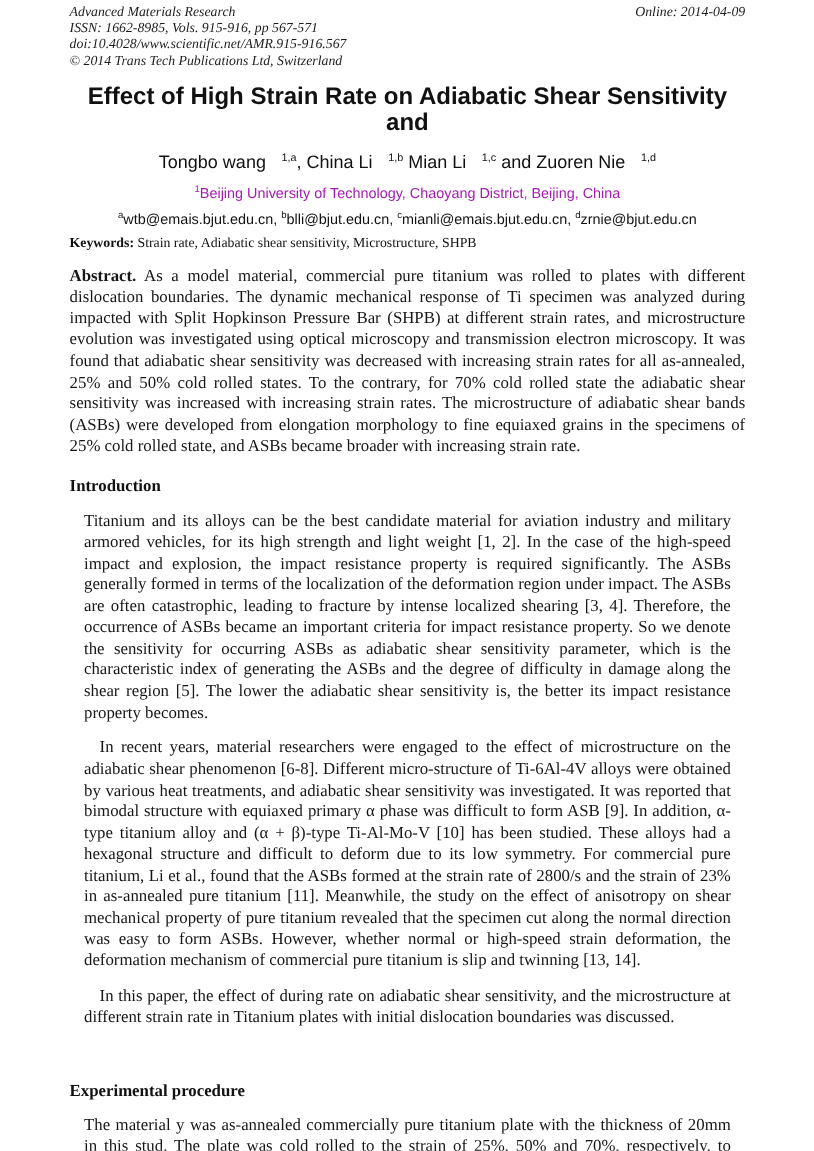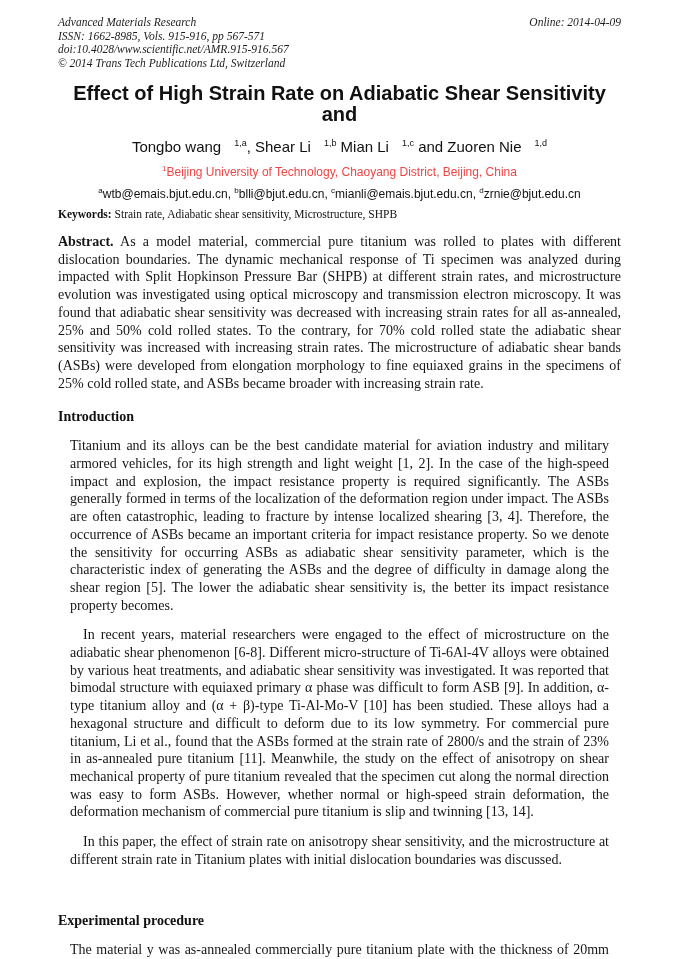--- a/index.html
+++ b/index.html
@@ -8,21 +8,21 @@
     width: 678px;
     height: 959px;
     position: relative;
     overflow: hidden;
     color: #161616;
     font-family: "Liberation Serif", serif;
   }
   .page {
     width: 678px;
     height: 861px;
-    padding: 16px 57px 0 58px;
+    padding: 4px 57px 0 58px;
     border-radius: 17px;
   }
 
   
   .pub-header {
     display: flex;
     justify-content: space-between;
     align-items: flex-start;
     font-family: "Liberation Serif", serif;
     font-style: italic;
@@ -47,21 +47,21 @@
     font-family: "Liberation Sans", sans-serif;
     font-size: 15px;
     color: #111;
   }
   .authors sup { font-size: 9px; margin-left: 13px; }
   .affiliation {
     margin-top: 9px;
     text-align: center;
     font-family: "Liberation Sans", sans-serif;
     font-size: 12px;
-    color: #ef4444;
+    color: #a21caf;
   }
   .affiliation sup, .emails sup { font-size: 8px; }
   .emails {
     margin-top: 7px;
     text-align: center;
     font-family: "Liberation Sans", sans-serif;
     font-size: 12px;
     color: #111;
   }
 
@@ -107,37 +107,37 @@
       <div>Advanced Materials Research</div>
       <div>ISSN: 1662-8985, Vols. 915-916, pp 567-571</div>
       <div>doi:10.4028/www.scientific.net/AMR.915-916.567</div>
       <div>© 2014 Trans Tech Publications Ltd, Switzerland</div>
     </div>
     <div>Online: 2014-04-09</div>
   </div>
 
   <div class="paper-title"><span>Effect of High Strain Rate on Adiabatic Shear Sensitivity and</span><br></div>
 
-  <div class="authors"><span>Tongbo wang</span><sup>1,a</sup><span>, Shear Li</span><sup>1,b</sup><span>  Mian Li</span><sup>1,c</sup><span> and Zuoren Nie</span><sup>1,d</sup></div>
+  <div class="authors"><span>Tongbo wang</span><sup>1,a</sup><span>, China Li</span><sup>1,b</sup><span>  Mian Li</span><sup>1,c</sup><span> and Zuoren Nie</span><sup>1,d</sup></div>
 
   <div class="affiliation"><sup>1</sup><span>Beijing University of Technology, Chaoyang District, Beijing, China</span></div>
 
   <div class="emails"><sup>a</sup><span>wtb@emais.bjut.edu.cn, </span><sup>b</sup><span>blli@bjut.edu.cn, </span><sup>c</sup><span>mianli@emais.bjut.edu.cn, </span><sup>d</sup><span>zrnie@bjut.edu.cn</span></div>
 
   <div class="keywords"><b>Keywords:</b>
     <span>Strain rate, Adiabatic shear sensitivity, Microstructure, SHPB</span></div>
 
   <div class="body-text abstract"><b>Abstract.</b>
     <span>As a model material, commercial pure titanium was rolled to plates with different dislocation boundaries. The dynamic mechanical response of Ti specimen was analyzed during impacted with Split Hopkinson Pressure Bar (SHPB) at different strain rates, and microstructure evolution was investigated using optical microscopy and transmission electron microscopy. It was found that adiabatic shear sensitivity was decreased with increasing strain rates for all as-annealed, 25% and 50% cold rolled states. To the contrary, for 70% cold rolled state the adiabatic shear sensitivity was increased with increasing strain rates. The microstructure of adiabatic shear bands (ASBs) were developed from elongation morphology to fine equiaxed grains in the specimens of 25% cold rolled state, and ASBs became broader with increasing strain rate.</span></div>
 
   <div class="section-heading heading-intro">Introduction</div>
   <div class="body-text section-body">
     <p>Titanium and its alloys can be the best candidate material for aviation industry and military armored vehicles, for its high strength and light weight [1, 2]. In the case of the high-speed impact and explosion, the impact resistance property is required significantly. The ASBs generally formed in terms of the localization of the deformation region under impact. The ASBs are often catastrophic, leading to fracture by intense localized shearing [3, 4]. Therefore, the occurrence of ASBs became an important criteria for impact resistance property. So we denote the sensitivity for occurring ASBs as adiabatic shear sensitivity parameter, which is the characteristic index of generating the ASBs and the degree of difficulty in damage along the shear region [5]. The lower the adiabatic shear sensitivity is, the better its impact resistance property becomes.</p>
     <p class="indent">In recent years, material researchers were engaged to the effect of microstructure on the adiabatic shear phenomenon [6-8]. Different micro-structure of Ti-6Al-4V alloys were obtained by various heat treatments, and adiabatic shear sensitivity was investigated. It was reported that bimodal structure with equiaxed primary α phase was difficult to form ASB [9]. In addition, α-type titanium alloy and (α + β)-type Ti-Al-Mo-V [10] has been studied. These alloys had a hexagonal structure and difficult to deform due to its low symmetry. For commercial pure titanium, Li et al., found that the ASBs formed at the strain rate of 2800/s and the strain of 23% in as-annealed pure titanium [11]. Meanwhile, the study on the effect of anisotropy on shear mechanical property of pure titanium revealed that the specimen cut along the normal direction was easy to form ASBs. However, whether normal or high-speed strain deformation, the deformation mechanism of commercial pure titanium is slip and twinning [13, 14].</p>
-    <p class="indent">In this paper, the effect of strain rate on anisotropy shear sensitivity, and the microstructure at different strain rate in Titanium plates with initial dislocation boundaries was discussed.</p>
+    <p class="indent">In this paper, the effect of during rate on adiabatic shear sensitivity, and the microstructure at different strain rate in Titanium plates with initial dislocation boundaries was discussed.</p>
   </div>
 
   <div class="section-heading heading-exp">Experimental procedure</div>
   <div class="body-text section-body">
     <p>The material y was as-annealed commercially pure titanium plate with the thickness of 20mm in this stud. The plate was cold rolled to the strain of 25%, 50% and 70%, respectively, to obtain initial specimens with different dislocation boundary structures. Cylindrical specimens with the dimension</p>
   </div>
 
 </div>
 
 </body></html>

